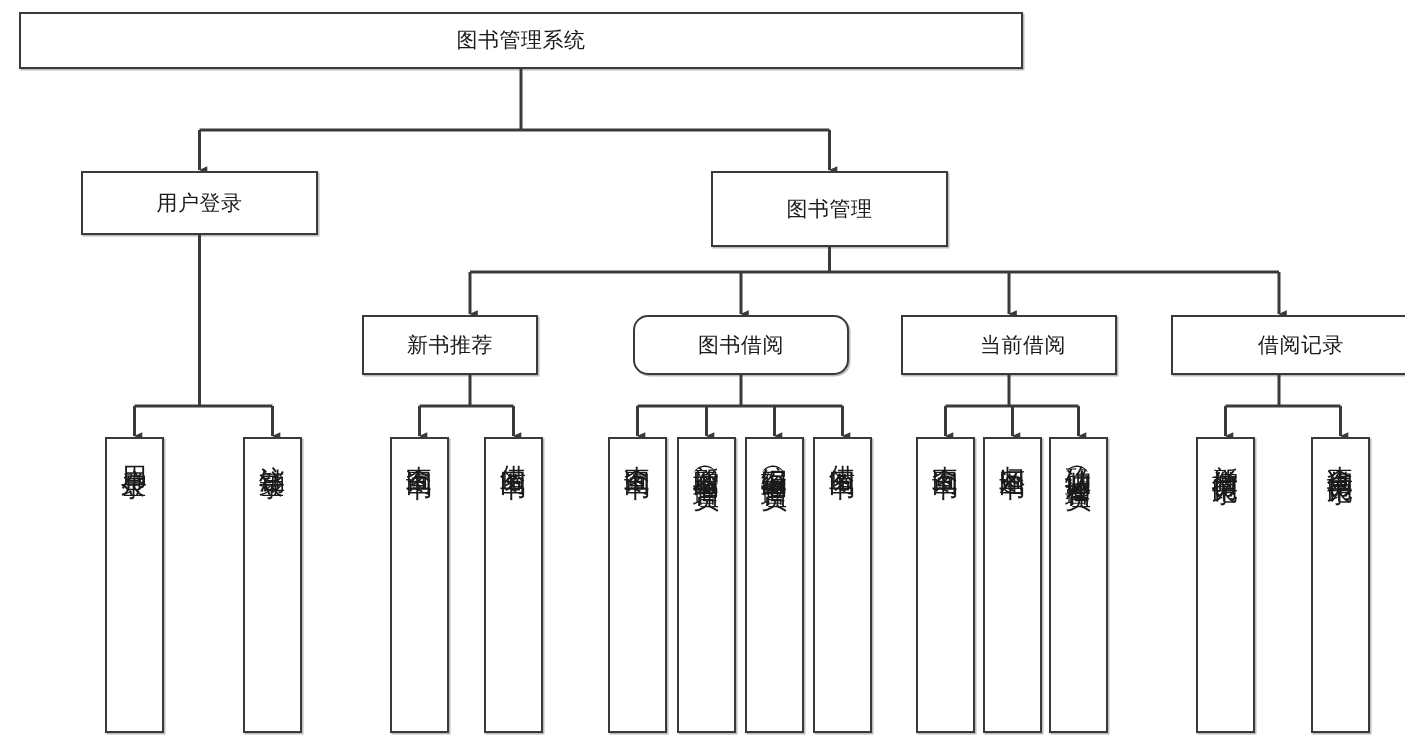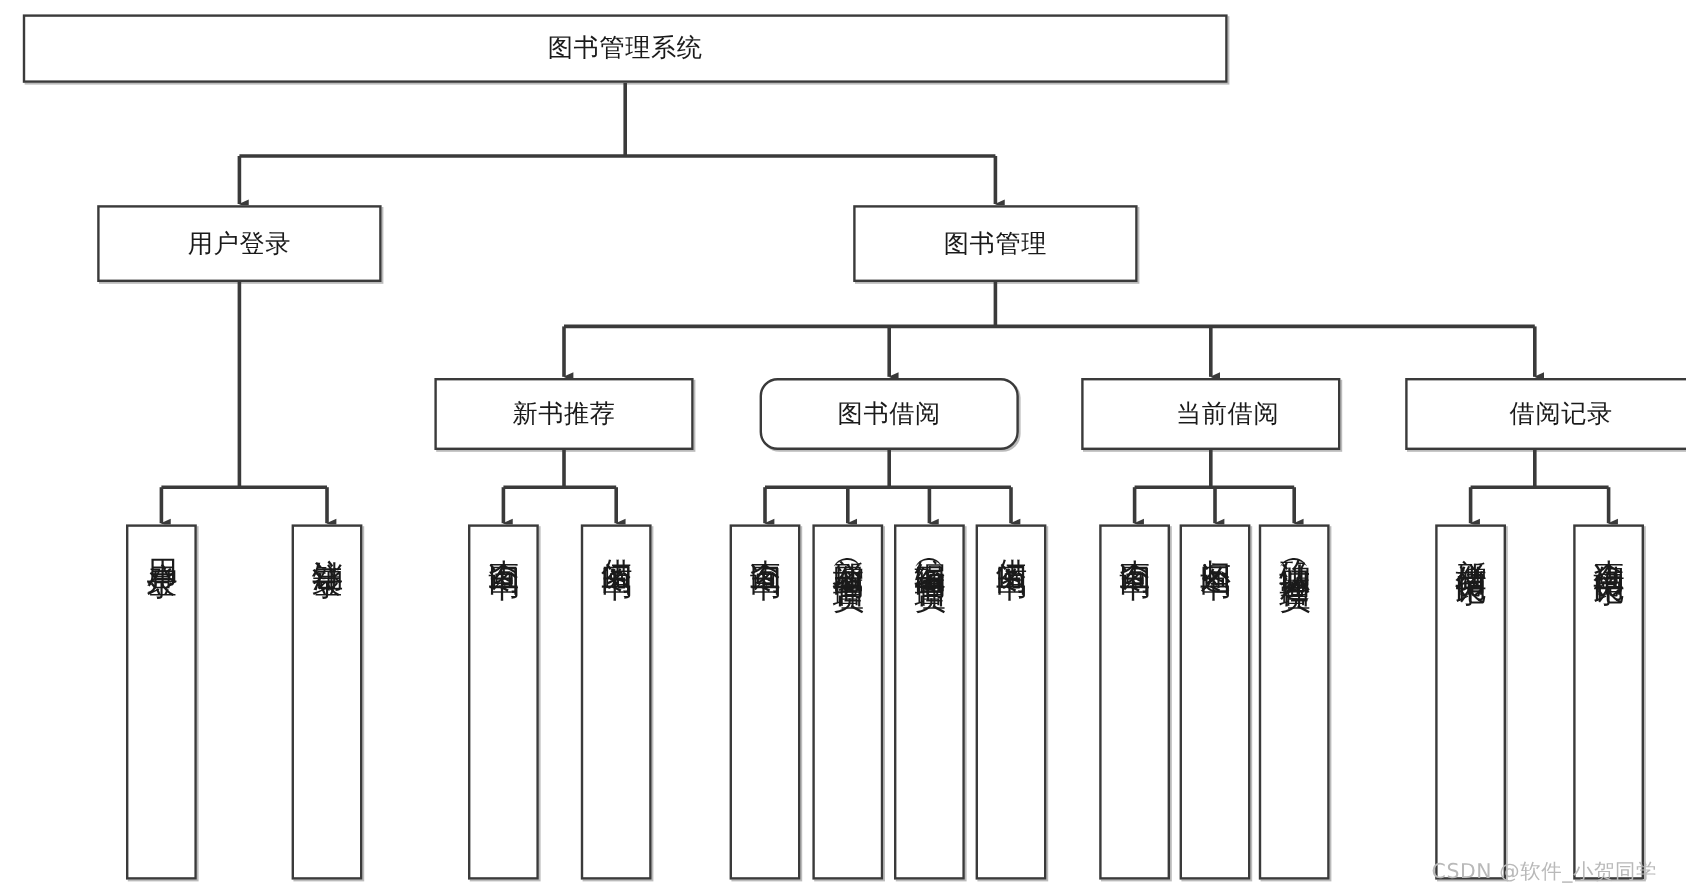--- a/index.html
+++ b/index.html
@@ -114,24 +114,24 @@
         <line x1="1340.5" y1="406" x2="1340.5" y2="436" stroke="#3a3a3a" stroke-width="3" marker-end="url(#arrowhead)"></line>
       </g>
   </svg>
   <div id="nodes-layer">
       <div class="node horiz" style="left: 19px; top: 12px; width: 1004px; height: 57px;">
         <span class="label">图书管理系统</span>
       </div>
       <div class="node horiz" style="left: 81px; top: 171px; width: 237px; height: 64px;">
         <span class="label">用户登录</span>
       </div>
-      <div class="node horiz" style="left: 711px; top: 171px; width: 237px; height: 64px;">
+      <div class="node horiz" style="left: 711px; top: 171px; width: 237px; height: 76px;">
         <span class="label">图书管理</span>
       </div>
-      <div class="node horiz" style="left: 362px; top: 315px; width: 216px; height: 60px;">
+      <div class="node horiz" style="left: 362px; top: 315px; width: 176px; height: 60px;">
         <span class="label">新书推荐</span>
       </div>
       <div class="node horiz" style="left: 633px; top: 315px; width: 216px; height: 60px; border-radius: 15px;">
         <span class="label">图书借阅</span>
       </div>
       <div class="node horiz" style="left: 901px; top: 315px; width: 216px; height: 60px; padding-left: 28px;">
         <span class="label">当前借阅</span>
       </div>
       <div class="node horiz" style="left: 1171px; top: 315px; width: 260px; height: 60px;">
         <span class="label">借阅记录</span>
@@ -169,14 +169,13 @@
       <div class="node vert" style="left: 1049px; top: 437px; width: 59px; height: 296px;">
         <span class="label">确认归还（管理员）</span>
       </div>
       <div class="node vert" style="left: 1196px; top: 437px; width: 59px; height: 296px;">
         <span class="label">新增借阅记录</span>
       </div>
       <div class="node vert" style="left: 1311px; top: 437px; width: 59px; height: 296px;">
         <span class="label">查询借阅记录</span>
       </div>
     </div>
-  <div class="watermark" style="left: 1193px; top: 715px;">CSDN @软件_小贺同学</div>
 </div>
 
 </body></html>

